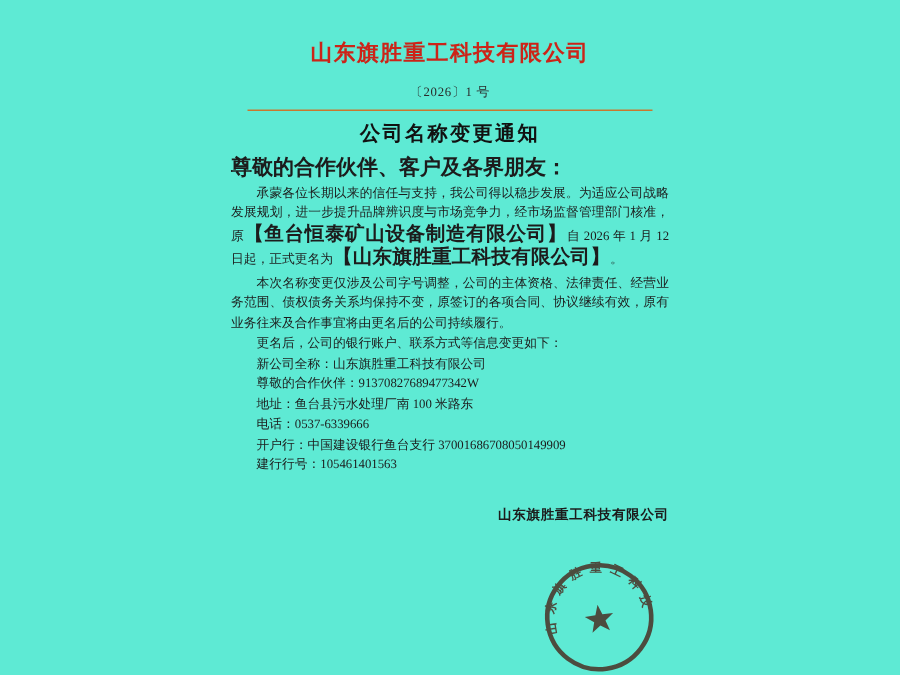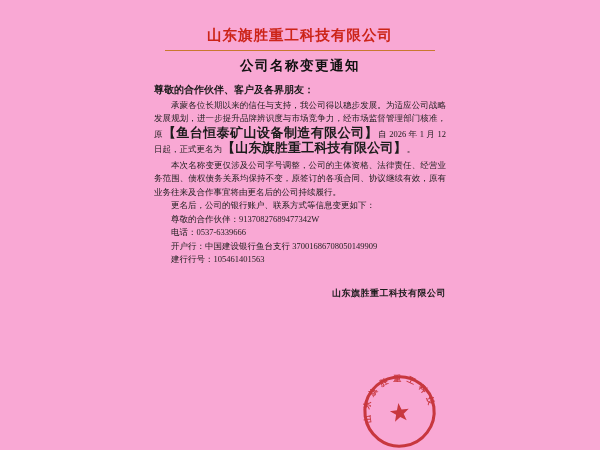--- a/index.html
+++ b/index.html
@@ -1,72 +1,75 @@
 <!DOCTYPE html>
 <html><head>
 <meta charset="utf-8">
 <style>
   html,body { margin:0; padding:0; background:#ffffff; }
   .page {
     position:relative; width:600px; height:450px; overflow:hidden;
-    background:#f9a8d4; color:#1c1c1c;
+    background:#5eead4; color:#1c1c1c;
     font-family:"Liberation Serif","DejaVu Serif",serif;
   }
   .col { width:292px; margin:0 auto; padding-top:26px; }
   .letterhead {
     text-align:center; color:#cc2418; font-weight:bold;
     font-size:14.5px; letter-spacing:1px;
   }
   .docnum { text-align:center; font-size:8.5px; margin-top:11px; letter-spacing:0.5px; color:#2a2a2a; }
   .rule { width:270px; margin:5px auto 0; border-top:1px solid #c9782e; height:0; }
   .title {
     text-align:center; font-size:13.5px; font-weight:bold; margin-top:6px;
     letter-spacing:1.5px; color:#111;
     font-family:Liberation Sans, sans-serif;
   }
   .bodytext { margin-top:8px; font-size:8.5px; line-height:13.5px; text-align:justify; }
   .bodytext p { margin:0; }
   .indent { text-indent:2em; }
   .pgap { margin-top:2px !important; }
-  .greet { font-weight:bold; font-size:10px; }
+  .greet { font-weight:bold; font-size:14px; }
   .bname { font-weight:bold; font-size:13px; letter-spacing:0.2px; }
   .infoline { text-indent:2em; }
   .sigblock { text-align:right; margin-top:20px; }
   .sigcompany { font-size:9px; font-weight:bold; letter-spacing:0.5px; }
   .sigdate { font-size:8.5px; margin-top:8px; padding-right:8px; }
   .seal {
     position:absolute; left:361px; top:373px; width:77px; height:77px;
     opacity:0.85; transform:rotate(-8deg); pointer-events:none;
     mix-blend-mode:multiply;
   }
 </style>
 </head>
 <body>
 
 <div class="page">
   <div class="col">
 
     <div class="letterhead">山东旗胜重工科技有限公司</div>
 
+    <div class="docnum">〔2026〕1 号</div>
 
     <div class="rule"></div>
 
     <div class="title">公司名称变更通知</div>
 
     <div class="bodytext">
 
       <p class="greet">尊敬的合作伙伴、客户及各界朋友：</p>
 
       <p class="indent pgap"><span>承蒙各位长期以来的信任与支持，我公司得以稳步发展。为适应公司战略发展规划，进一步提升品牌辨识度与市场竞争力，经市场监督管理部门核准，原</span><span class="bname">【鱼台恒泰矿山设备制造有限公司】</span><span>自 2026 年 1 月 12 日起，正式更名为</span><span class="bname">【山东旗胜重工科技有限公司】</span><span>。</span></p>
 
       <p class="indent pgap">本次名称变更仅涉及公司字号调整，公司的主体资格、法律责任、经营业务范围、债权债务关系均保持不变，原签订的各项合同、协议继续有效，原有业务往来及合作事宜将由更名后的公司持续履行。</p>
 
       <p class="indent">更名后，公司的银行账户、联系方式等信息变更如下：</p>
 
+      <p class="infoline"><span>新公司全称：</span><span>山东旗胜重工科技有限公司</span></p>
       <p class="infoline"><span>尊敬的合作伙伴：</span><span>91370827689477342W</span></p>
+      <p class="infoline"><span>地址：</span><span>鱼台县污水处理厂南 100 米路东</span></p>
       <p class="infoline"><span>电话：</span><span>0537-6339666</span></p>
       <p class="infoline"><span>开户行：</span><span>中国建设银行鱼台支行 37001686708050149909</span></p>
       <p class="infoline"><span>建行行号：</span><span>105461401563</span></p>
 
 
 
       <div class="sigblock">
         <div class="sigcompany">山东旗胜重工科技有限公司</div>
       </div>
 

